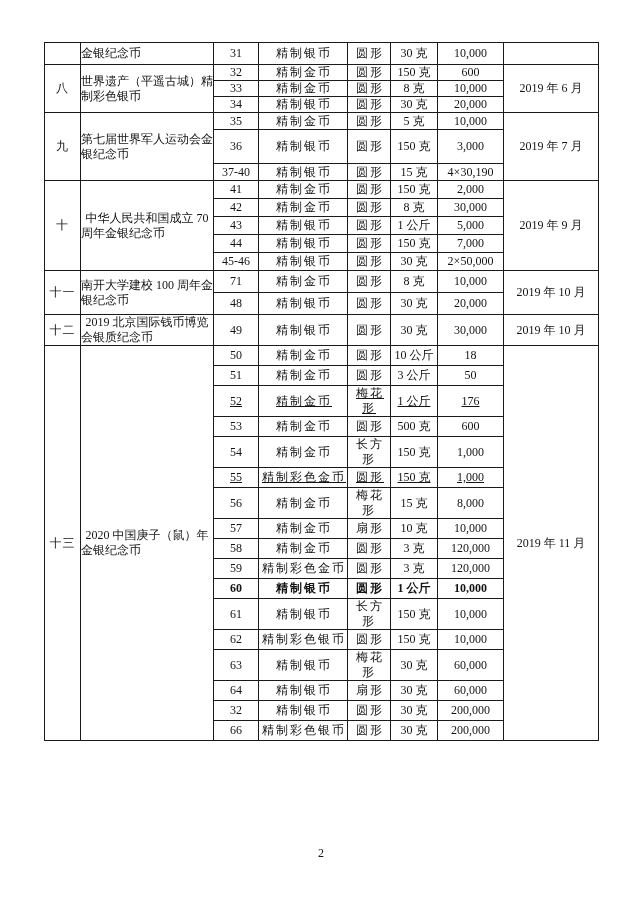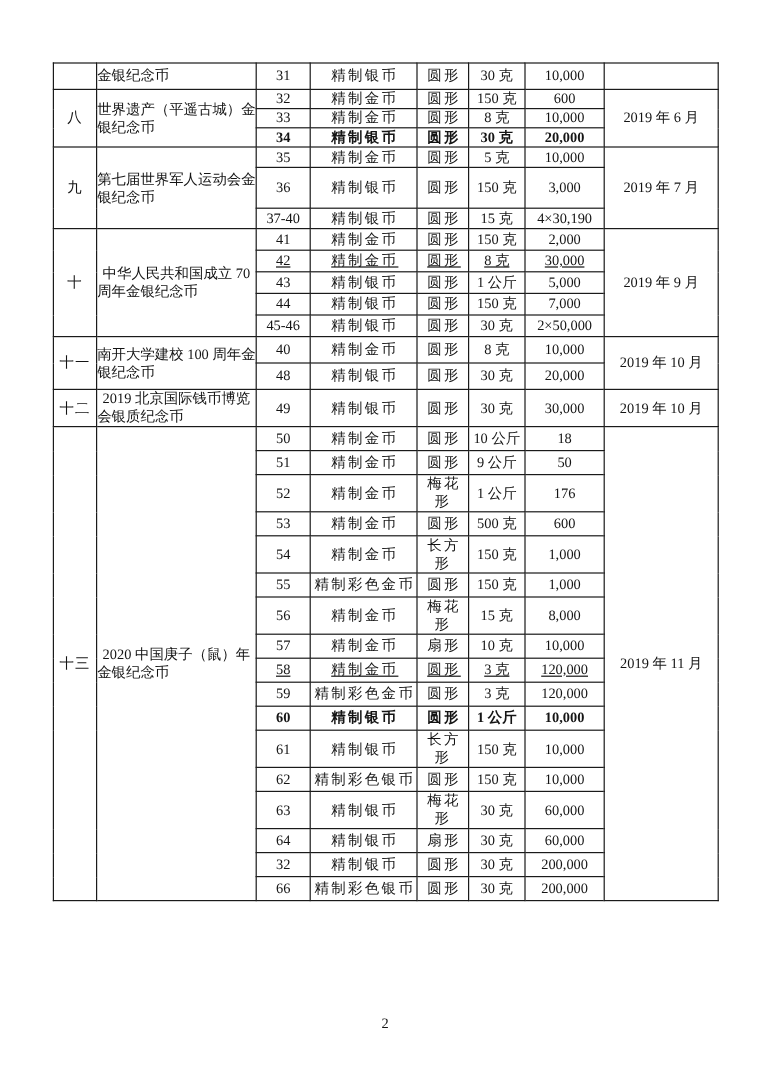--- a/index.html
+++ b/index.html
@@ -14,21 +14,21 @@
   .page {
     position: relative;
     width: 642px;
     height: 904px;
     background: #ffffff;
     overflow: hidden;
   }
   table.coin-table {
     position: absolute;
     left: 44px;
-    top: 52px;
+    top: 42px;
     width: 554px;
     border-collapse: collapse;
     table-layout: fixed;
     padding-left: 36px;
   }
   table.coin-table td {
     border: 1px solid #1a1a1a;
     font-size: 12px;
     text-align: center;
     vertical-align: middle;
@@ -98,36 +98,36 @@
           <td class="c-proj">金银纪念币</td>
           <td class="c-no">31</td>
           <td class="c-type">精制银币</td>
           <td class="c-shape">圆形</td>
           <td class="c-wt">30 克</td>
           <td class="c-qty">10,000</td>
           <td class="c-date"></td>
         </tr>
         <tr style="height: 16px;">
           <td class="c-num" rowspan="3">八</td>
-          <td class="c-proj" rowspan="3">世界遗产（平遥古城）金银纪念币</td>
+          <td class="c-proj" rowspan="3">世界遗产（平遥古城）精制彩色银币</td>
           <td class="c-no">32</td>
           <td class="c-type">精制金币</td>
           <td class="c-shape">圆形</td>
           <td class="c-wt">150 克</td>
           <td class="c-qty">600</td>
           <td class="c-date" rowspan="3">2019 年 6 月</td>
         </tr>
         <tr style="height: 16px;">
           <td class="c-no">33</td>
           <td class="c-type">精制金币</td>
           <td class="c-shape">圆形</td>
           <td class="c-wt">8 克</td>
           <td class="c-qty">10,000</td>
         </tr>
-        <tr style="height: 16px; font-weight: bold;">
+        <tr style="height: 16px;">
           <td class="c-no">34</td>
           <td class="c-type">精制银币</td>
           <td class="c-shape">圆形</td>
           <td class="c-wt">30 克</td>
           <td class="c-qty">20,000</td>
         </tr>
         <tr style="height: 17px;">
           <td class="c-num" rowspan="3">九</td>
           <td class="c-proj" rowspan="3">第七届世界军人运动会金银纪念币</td>
           <td class="c-no">35</td>
@@ -154,21 +154,21 @@
         <tr style="height: 18px;">
           <td class="c-num" rowspan="5">十</td>
           <td class="c-proj" rowspan="5">中华人民共和国成立 70 周年金银纪念币</td>
           <td class="c-no">41</td>
           <td class="c-type">精制金币</td>
           <td class="c-shape">圆形</td>
           <td class="c-wt">150 克</td>
           <td class="c-qty">2,000</td>
           <td class="c-date" rowspan="5">2019 年 9 月</td>
         </tr>
-        <tr style="height: 18px; text-decoration: underline;">
+        <tr style="height: 18px;">
           <td class="c-no">42</td>
           <td class="c-type">精制金币</td>
           <td class="c-shape">圆形</td>
           <td class="c-wt">8 克</td>
           <td class="c-qty">30,000</td>
         </tr>
         <tr style="height: 18px;">
           <td class="c-no">43</td>
           <td class="c-type">精制银币</td>
           <td class="c-shape">圆形</td>
@@ -185,21 +185,21 @@
         <tr style="height: 18px;">
           <td class="c-no">45-46</td>
           <td class="c-type">精制银币</td>
           <td class="c-shape">圆形</td>
           <td class="c-wt">30 克</td>
           <td class="c-qty">2×50,000</td>
         </tr>
         <tr style="height: 22px;">
           <td class="c-num" rowspan="2">十一</td>
           <td class="c-proj" rowspan="2">南开大学建校 100 周年金银纪念币</td>
-          <td class="c-no">40</td>
+          <td class="c-no">71</td>
           <td class="c-type">精制金币</td>
           <td class="c-shape">圆形</td>
           <td class="c-wt">8 克</td>
           <td class="c-qty">10,000</td>
           <td class="c-date" rowspan="2">2019 年 10 月</td>
         </tr>
         <tr style="height: 22px;">
           <td class="c-no">48</td>
           <td class="c-type">精制银币</td>
           <td class="c-shape">圆形</td>
@@ -223,66 +223,66 @@
           <td class="c-type">精制金币</td>
           <td class="c-shape">圆形</td>
           <td class="c-wt">10 公斤</td>
           <td class="c-qty">18</td>
           <td class="c-date" rowspan="17">2019 年 11 月</td>
         </tr>
         <tr style="height: 20px;">
           <td class="c-no">51</td>
           <td class="c-type">精制金币</td>
           <td class="c-shape">圆形</td>
-          <td class="c-wt">9 公斤</td>
+          <td class="c-wt">3 公斤</td>
           <td class="c-qty">50</td>
         </tr>
-        <tr style="height: 20px;">
+        <tr style="height: 20px; text-decoration: underline;">
           <td class="c-no">52</td>
           <td class="c-type">精制金币</td>
           <td class="c-shape">梅花形</td>
           <td class="c-wt">1 公斤</td>
           <td class="c-qty">176</td>
         </tr>
         <tr style="height: 20px;">
           <td class="c-no">53</td>
           <td class="c-type">精制金币</td>
           <td class="c-shape">圆形</td>
           <td class="c-wt">500 克</td>
           <td class="c-qty">600</td>
         </tr>
         <tr style="height: 20px;">
           <td class="c-no">54</td>
           <td class="c-type">精制金币</td>
           <td class="c-shape">长方形</td>
           <td class="c-wt">150 克</td>
           <td class="c-qty">1,000</td>
         </tr>
-        <tr style="height: 20px;">
+        <tr style="height: 20px; text-decoration: underline;">
           <td class="c-no">55</td>
           <td class="c-type">精制彩色金币</td>
           <td class="c-shape">圆形</td>
           <td class="c-wt">150 克</td>
           <td class="c-qty">1,000</td>
         </tr>
         <tr style="height: 20px; margin-left: 20px;">
           <td class="c-no">56</td>
           <td class="c-type">精制金币</td>
           <td class="c-shape">梅花形</td>
           <td class="c-wt">15 克</td>
           <td class="c-qty">8,000</td>
         </tr>
         <tr style="height: 20px;">
           <td class="c-no">57</td>
           <td class="c-type">精制金币</td>
           <td class="c-shape">扇形</td>
           <td class="c-wt">10 克</td>
           <td class="c-qty">10,000</td>
         </tr>
-        <tr style="height: 20px; text-decoration: underline;">
+        <tr style="height: 20px;">
           <td class="c-no">58</td>
           <td class="c-type">精制金币</td>
           <td class="c-shape">圆形</td>
           <td class="c-wt">3 克</td>
           <td class="c-qty">120,000</td>
         </tr>
         <tr style="height: 20px;">
           <td class="c-no">59</td>
           <td class="c-type">精制彩色金币</td>
           <td class="c-shape">圆形</td>

